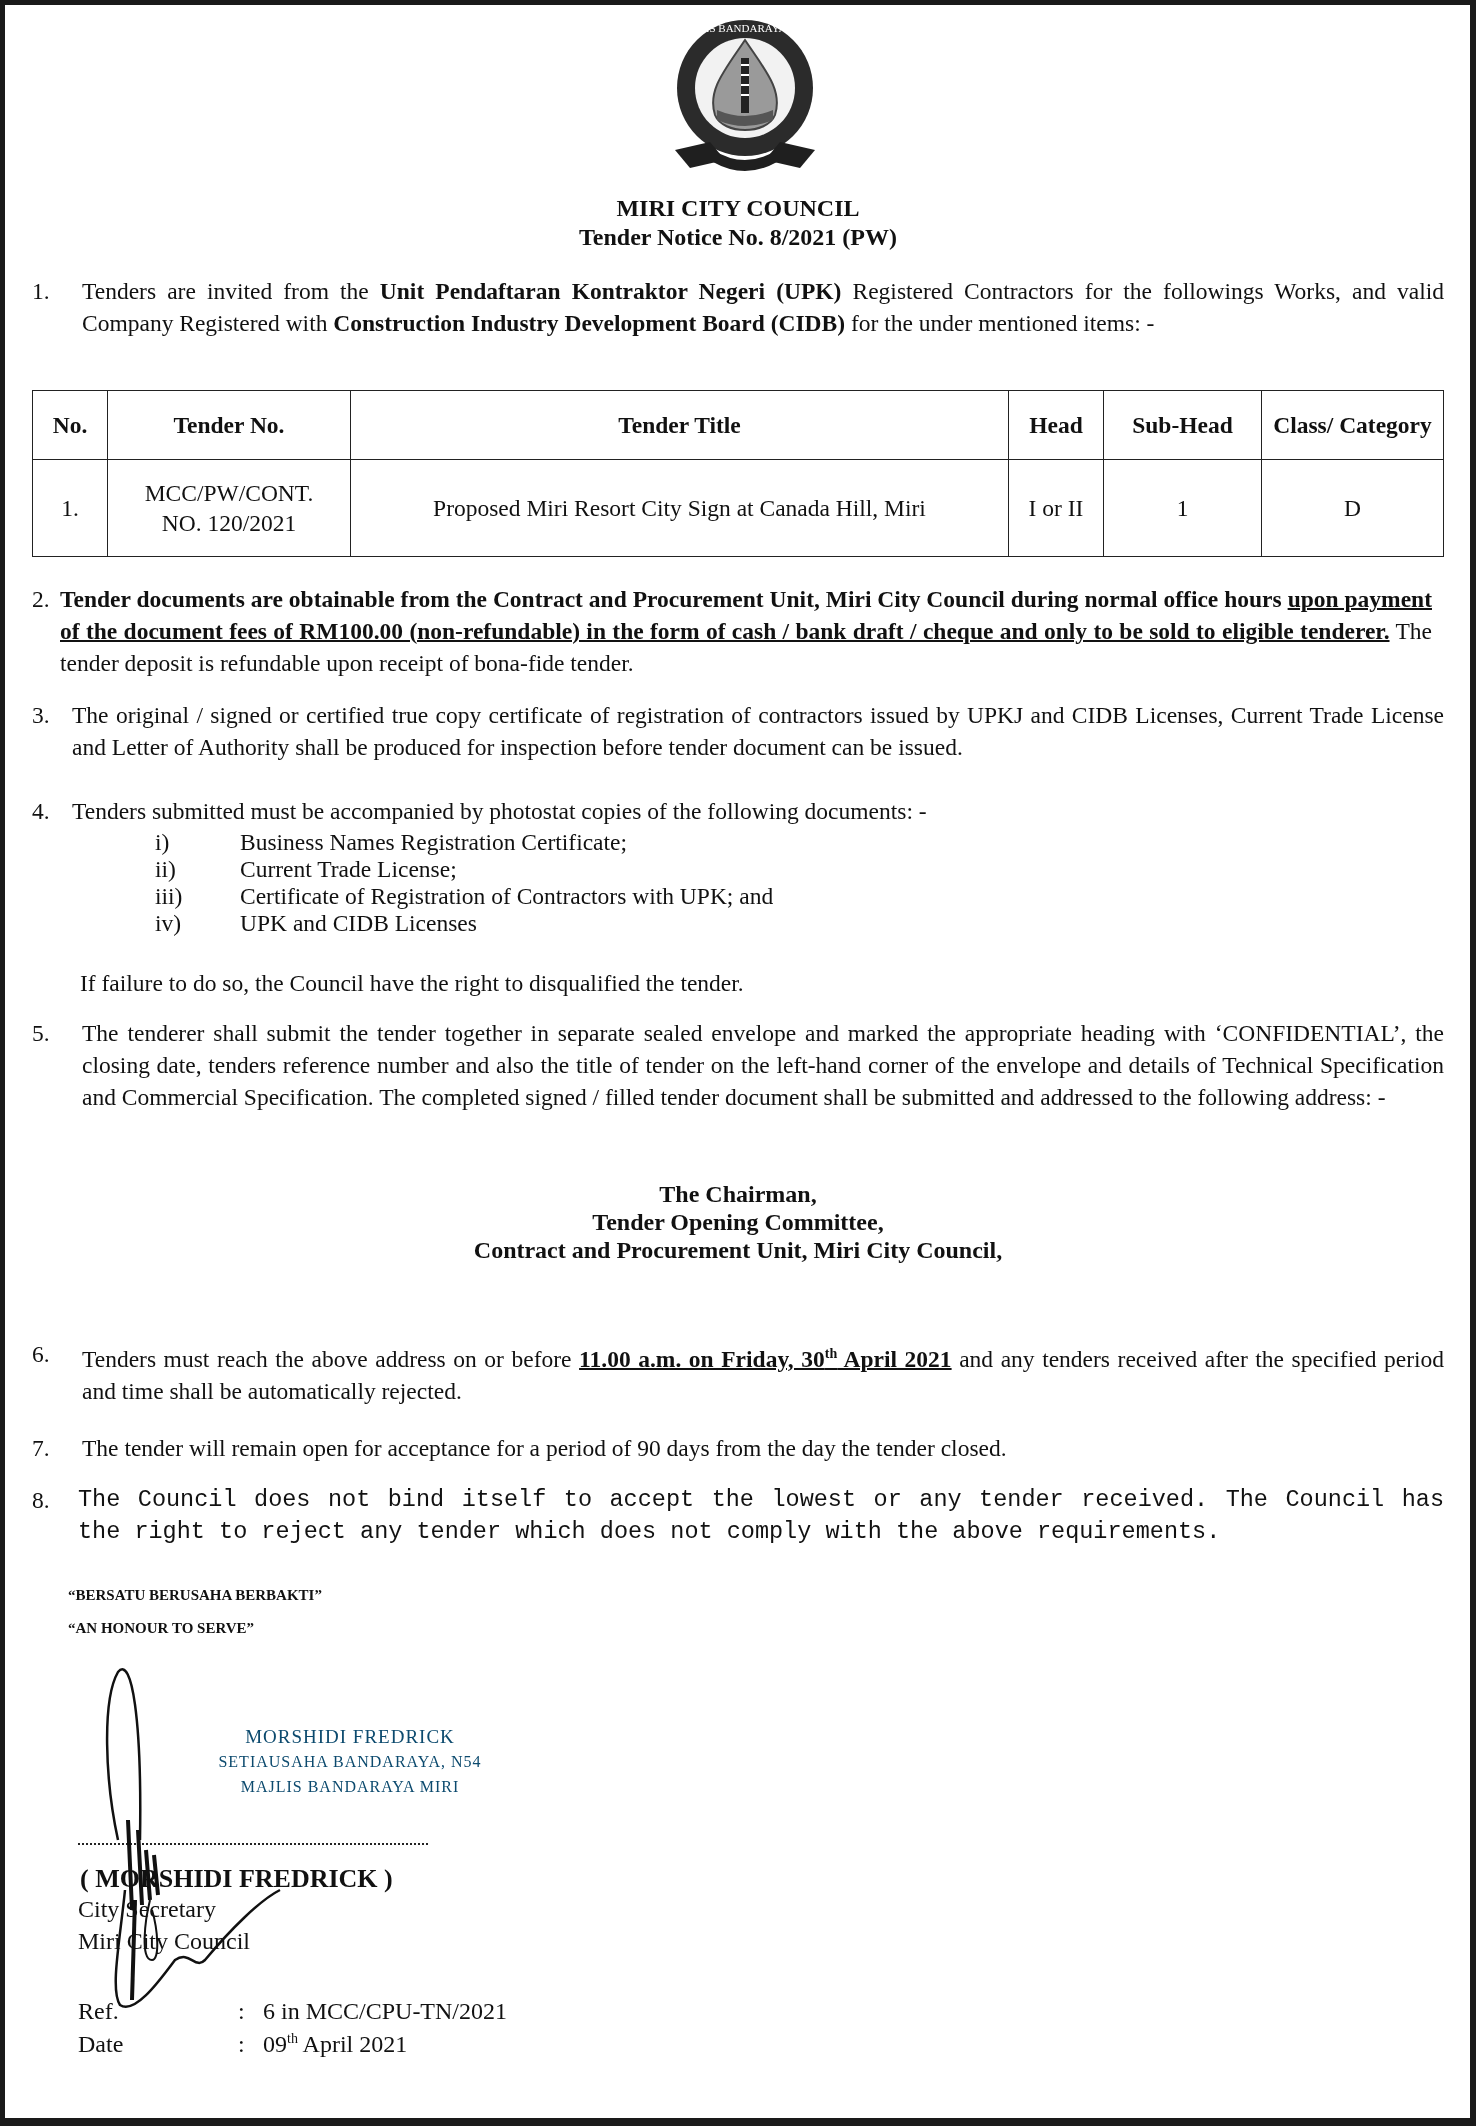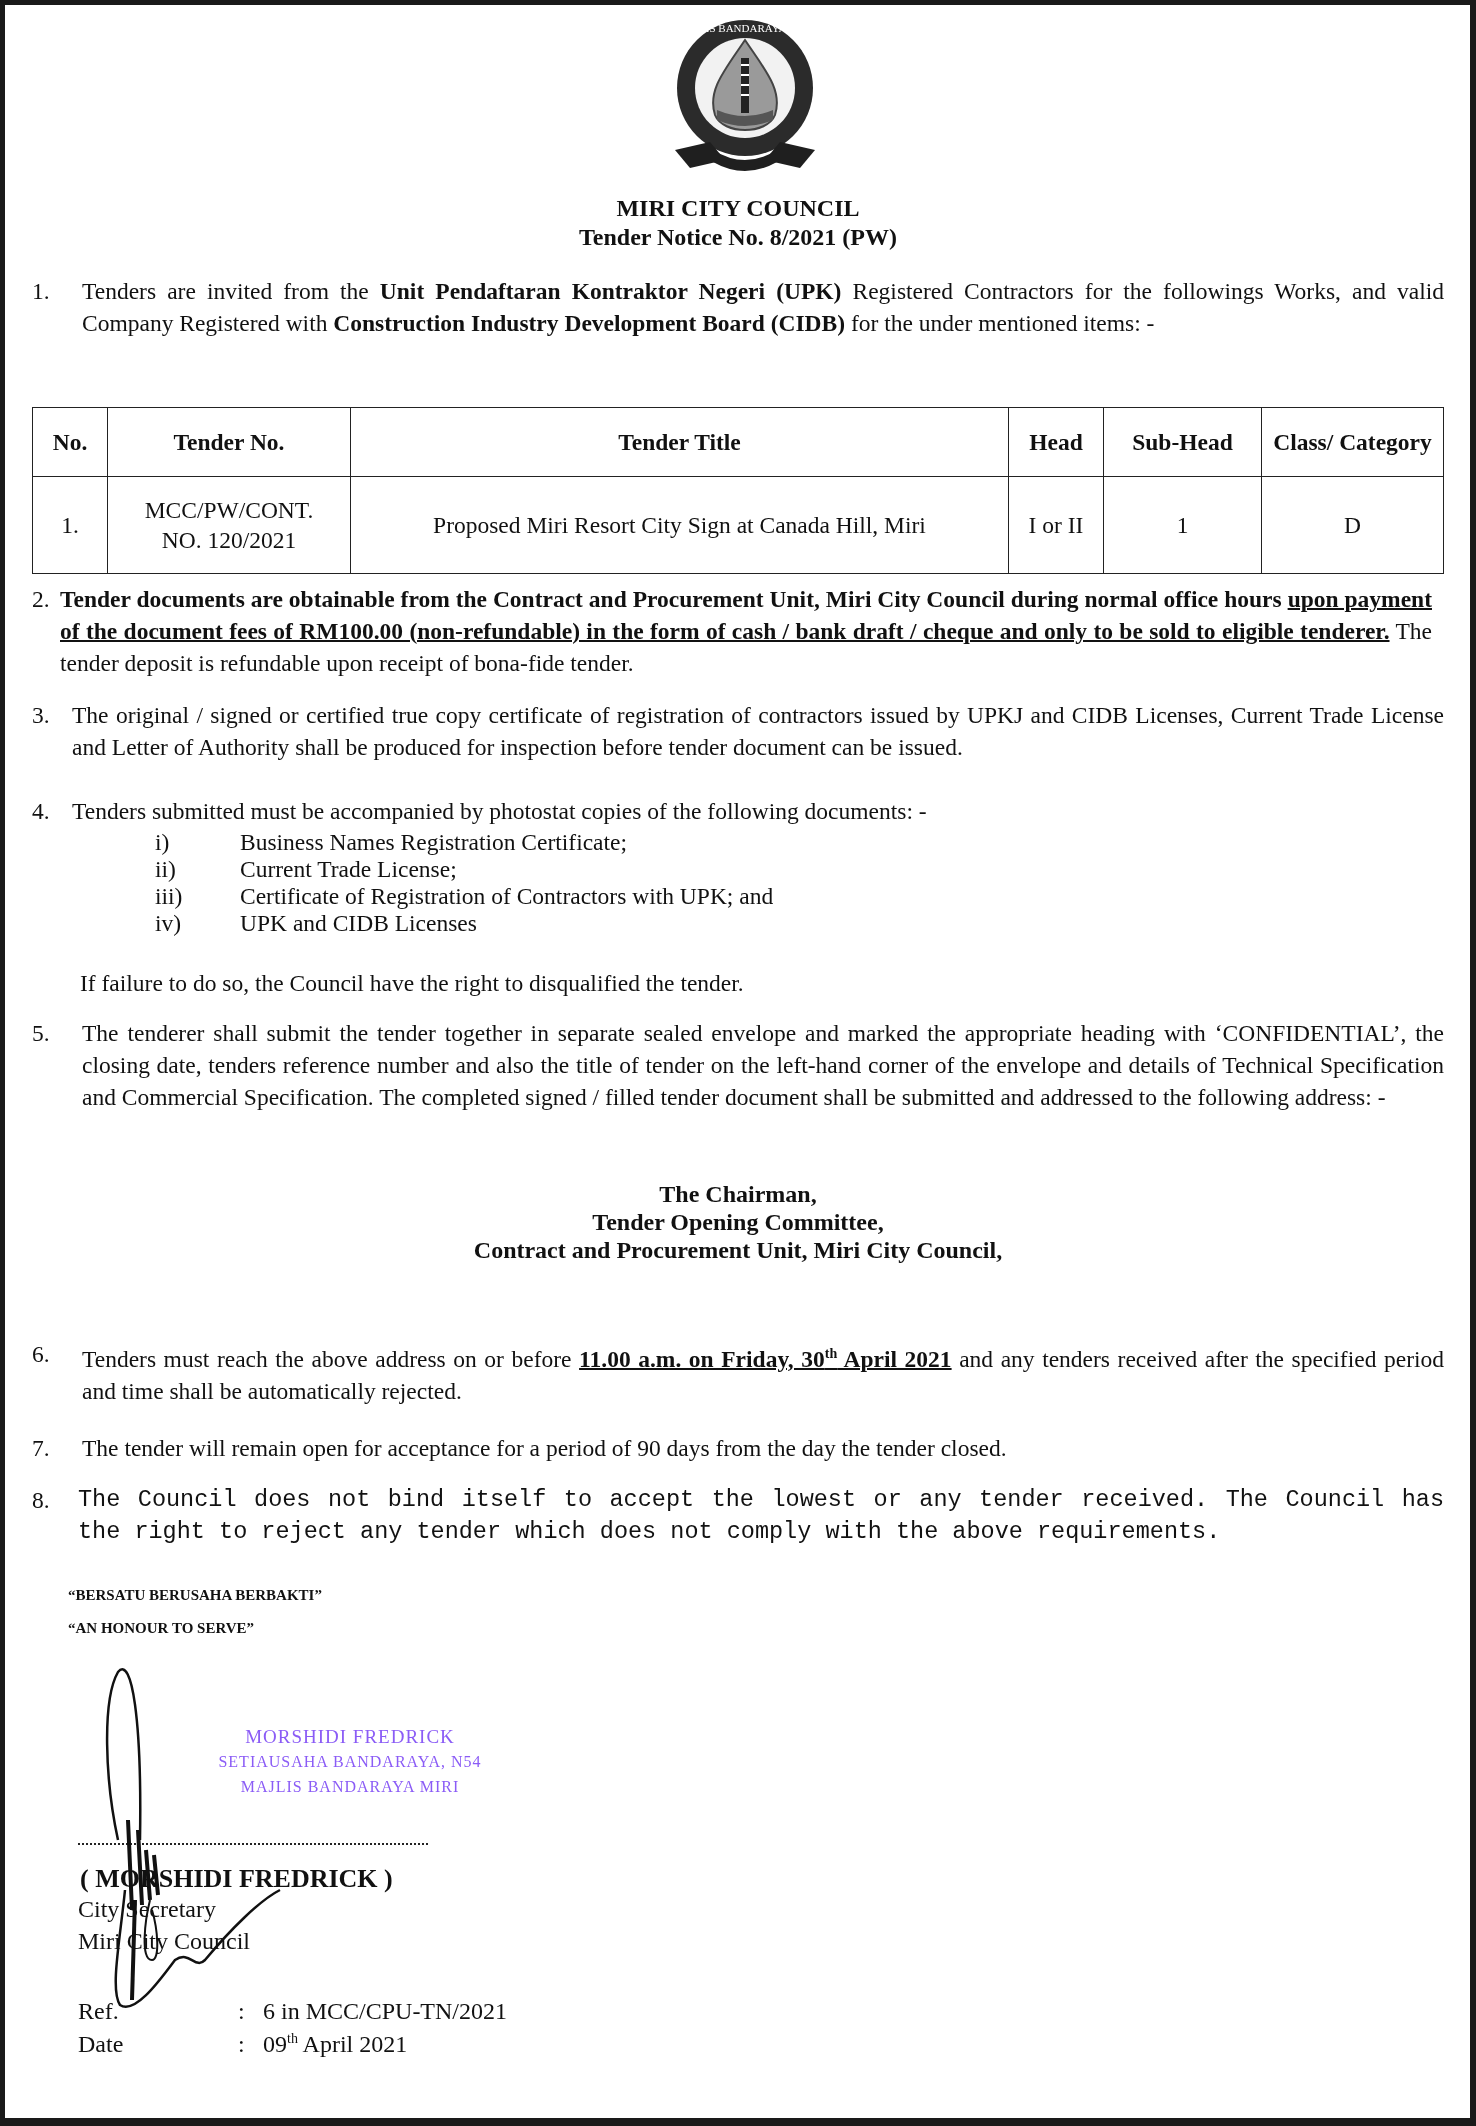--- a/index.html
+++ b/index.html
@@ -15,32 +15,31 @@
   .hdr { position: absolute; left: 0; width: 1476px; text-align: center; font-weight: bold; font-size: 24px; }
   .hdr1 { top: 195px; }
   .hdr2 { top: 224px; }
   .para { position: absolute; font-size: 23.5px; line-height: 32px; text-align: justify; }
   .num { position: absolute; font-size: 23.5px; line-height: 32px; }
   b { font-weight: bold; }
   u { text-decoration: underline; text-decoration-thickness: 2px; }
   table.tender {
     position: absolute; left: 32px; top: 390px; width: 1412px; border-collapse: collapse;
     font-size: 23.5px;
-    margin-top: 17px;
   }
   table.tender th, table.tender td { border: 1.5px solid #222; text-align: center; }
   table.tender th { height: 66px; font-weight: bold; line-height: 27px; }
   table.tender td { height: 94px; line-height: 30px; }
   .sublist { position: absolute; left: 155px; font-size: 23.5px; line-height: 27px; }
   .sublist .row { height: 27px; position: relative; }
   .sublist .lbl { position: absolute; left: 0; }
   .sublist .txt { position: absolute; left: 85px; white-space: nowrap; }
   .addr { position: absolute; left: 0; width: 1476px; text-align: center; font-weight: bold; font-size: 24px; line-height: 28px; }
   .motto { position: absolute; left: 68px; font-weight: bold; font-size: 15px; }
-  .stamp { position: absolute; left: 180px; width: 340px; text-align: center; font-family: "Liberation Serif", serif; letter-spacing: 1px; color: #8b5cf6; }
+  .stamp { position: absolute; left: 180px; width: 340px; text-align: center; font-family: "Liberation Serif", serif; letter-spacing: 1px; color: #0c4a6e; }
   .stamp .l1 { font-size: 19px; line-height: 25px; }
   .stamp .l2, .stamp .l3 { font-size: 16px; line-height: 25px; }
   .dots { position: absolute; left: 78px; top: 1843px; width: 350px; border-bottom: 2px dotted #222; }
   .signame { position: absolute; left: 80px; top: 1864px; font-weight: bold; font-size: 26px; }
   .sigline { position: absolute; left: 78px; font-size: 24px; }
   .sig { position: absolute; left: 80px; top: 1660px; width: 240px; height: 360px; pointer-events: none; }
   .ref { position: absolute; left: 78px; font-size: 24px; }
   .ref .k { position: absolute; left: 0; }
   .ref .c { position: absolute; left: 160px; }
   .ref .v { position: absolute; left: 185px; white-space: nowrap; }

